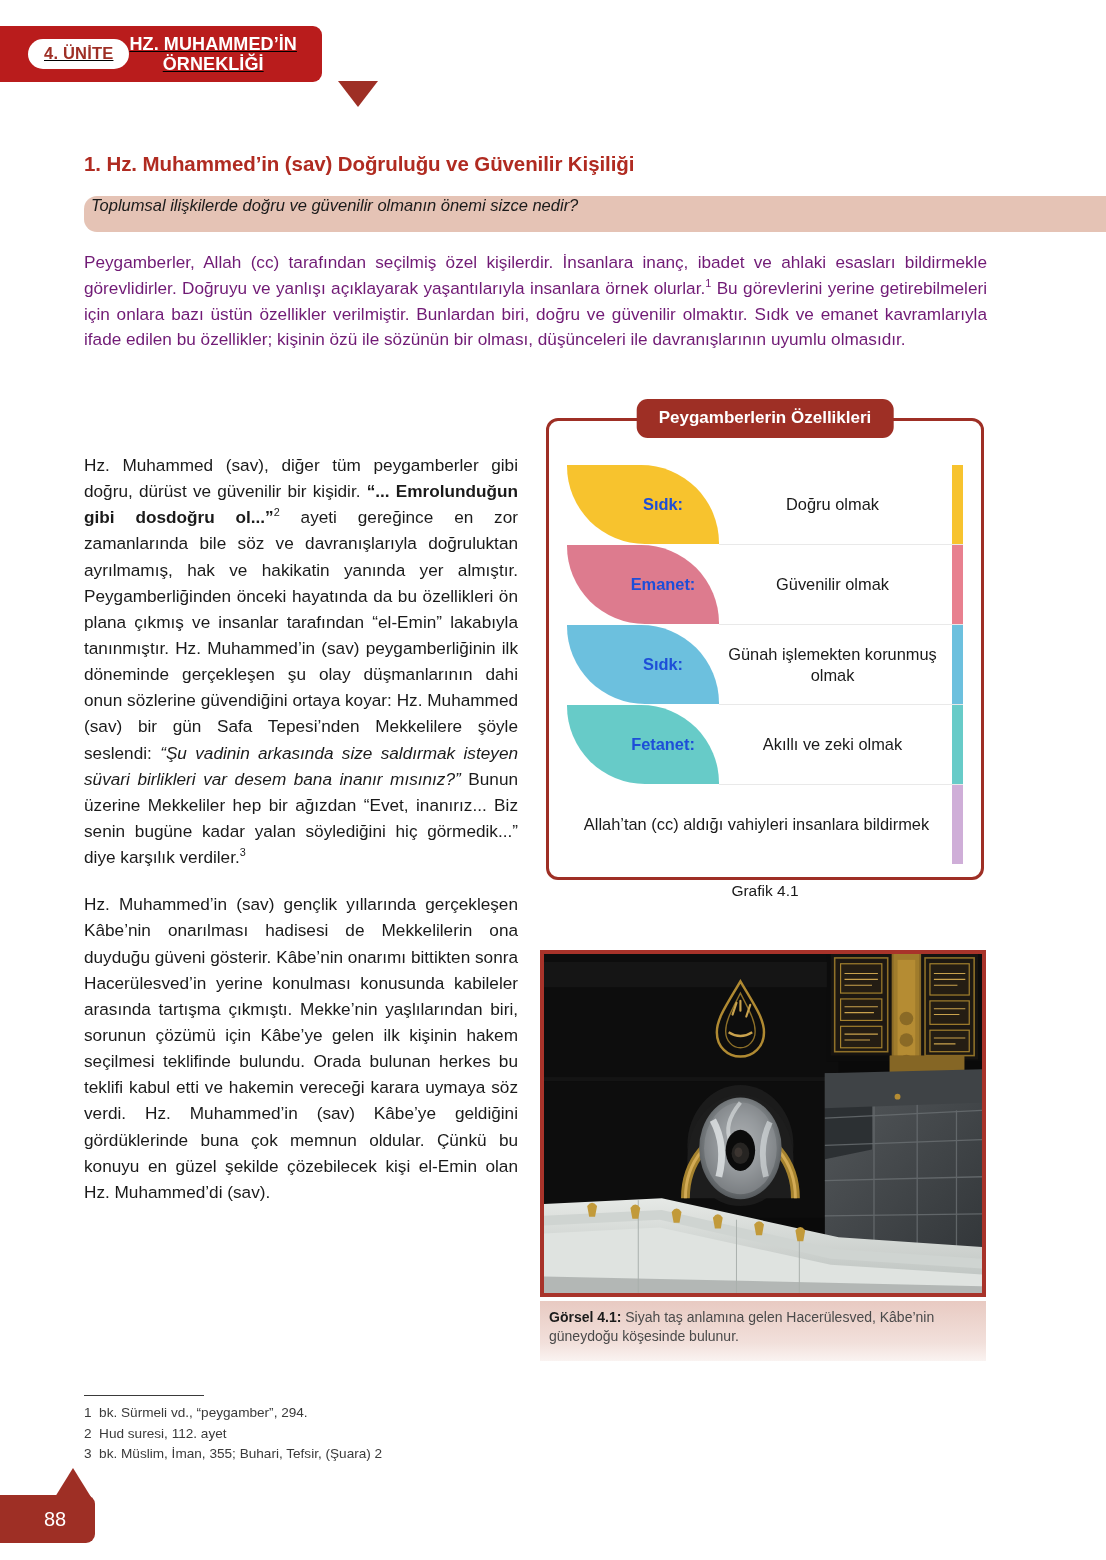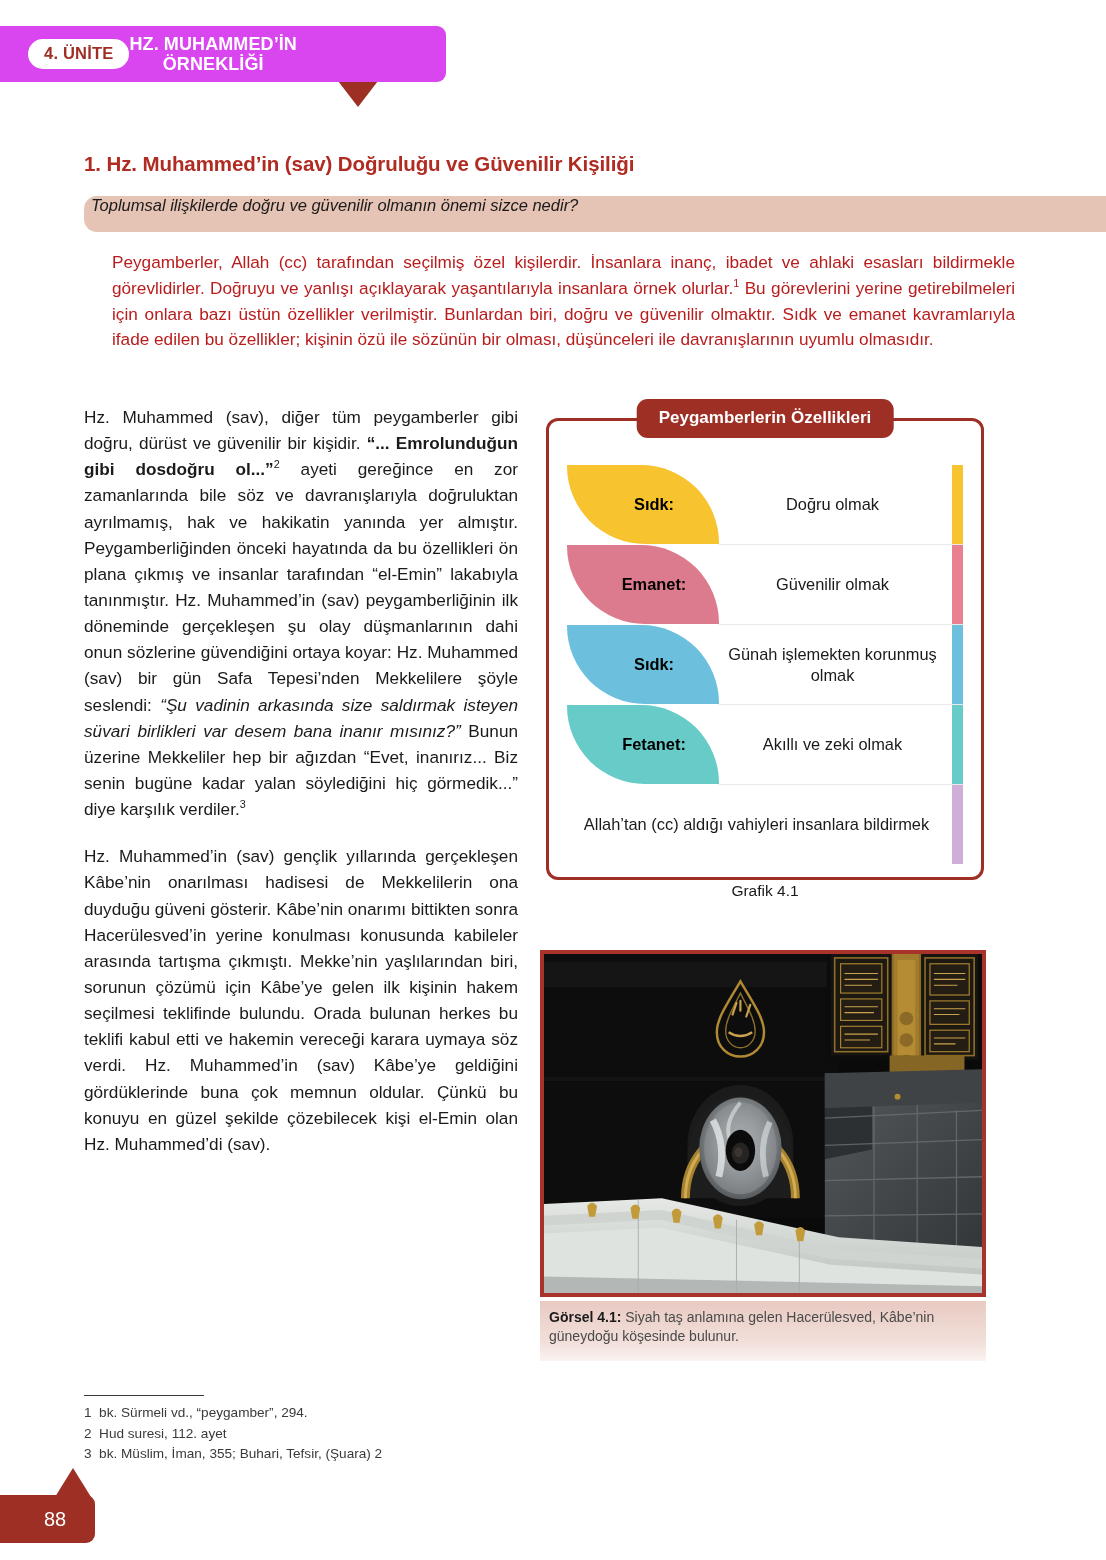--- a/index.html
+++ b/index.html
@@ -17,29 +17,30 @@
     height: 1560px;
     overflow: hidden;
     background: #ffffff;
   }
 
   
   .unit-banner {
     position: absolute;
     left: 0;
     top: 26px;
-    width: 446px;
+    width: 322px;
     height: 56px;
-    background: #d946ef;
+    background: #b91c1c;
     border-top-right-radius: 9px;
     border-bottom-right-radius: 9px;
     display: flex;
     align-items: center;
     padding-left: 28px;
     z-index: 3;
+    text-decoration: underline;
   }
   .unit-pill {
     background: #ffffff;
     color: #9e2f25;
     font-weight: bold;
     font-size: 16.5px;
     border-radius: 18px;
     padding: 5px 16px 6px 16px;
     letter-spacing: 0.2px;
     white-space: nowrap;
@@ -98,37 +99,37 @@
 
   
   .intro-para {
     position: absolute;
     left: 84px;
     top: 250px;
     width: 903px;
     font-size: 17.2px;
     line-height: 1.5;
     text-align: justify;
-    color: #b91c1c;
+    color: #701a75;
     hyphens: none;
-    margin-left: 28px;
   }
 
   
   .left-col {
     position: absolute;
     left: 84px;
     top: 404px;
     width: 434px;
   }
   .left-col p {
     font-size: 17.2px;
     line-height: 1.52;
     text-align: justify;
     color: #1a1a1a;
+    margin-top: 48px;
   }
   .left-col p + p { margin-top: 21px; }
   .left-col b { font-weight: bold; }
   .left-col i { font-style: italic; }
   sup { font-size: 0.63em; vertical-align: super; line-height: 0; }
 
   
   .footnotes {
     position: absolute;
     left: 84px;
@@ -228,30 +229,30 @@
   .leaf {
     position: absolute;
     left: 0;
     top: 0;
     width: 152px;
     height: 79px;
     border-radius: 0 78px 0 78px;
   }
   .leaf-label {
     position: absolute;
-    left: 4px;
+    left: 13px;
     top: 0;
     width: 152px;
     height: 79px;
     display: flex;
     align-items: center;
     justify-content: center;
     font-weight: bold;
     font-size: 16.4px;
-    color: #000000;
+    color: #1d4ed8;
     z-index: 3;
     padding-left: 14px;
   }
   .grow .desc {
     flex: 1;
     display: flex;
     align-items: center;
     justify-content: center;
     text-align: center;
     font-size: 16.4px;

